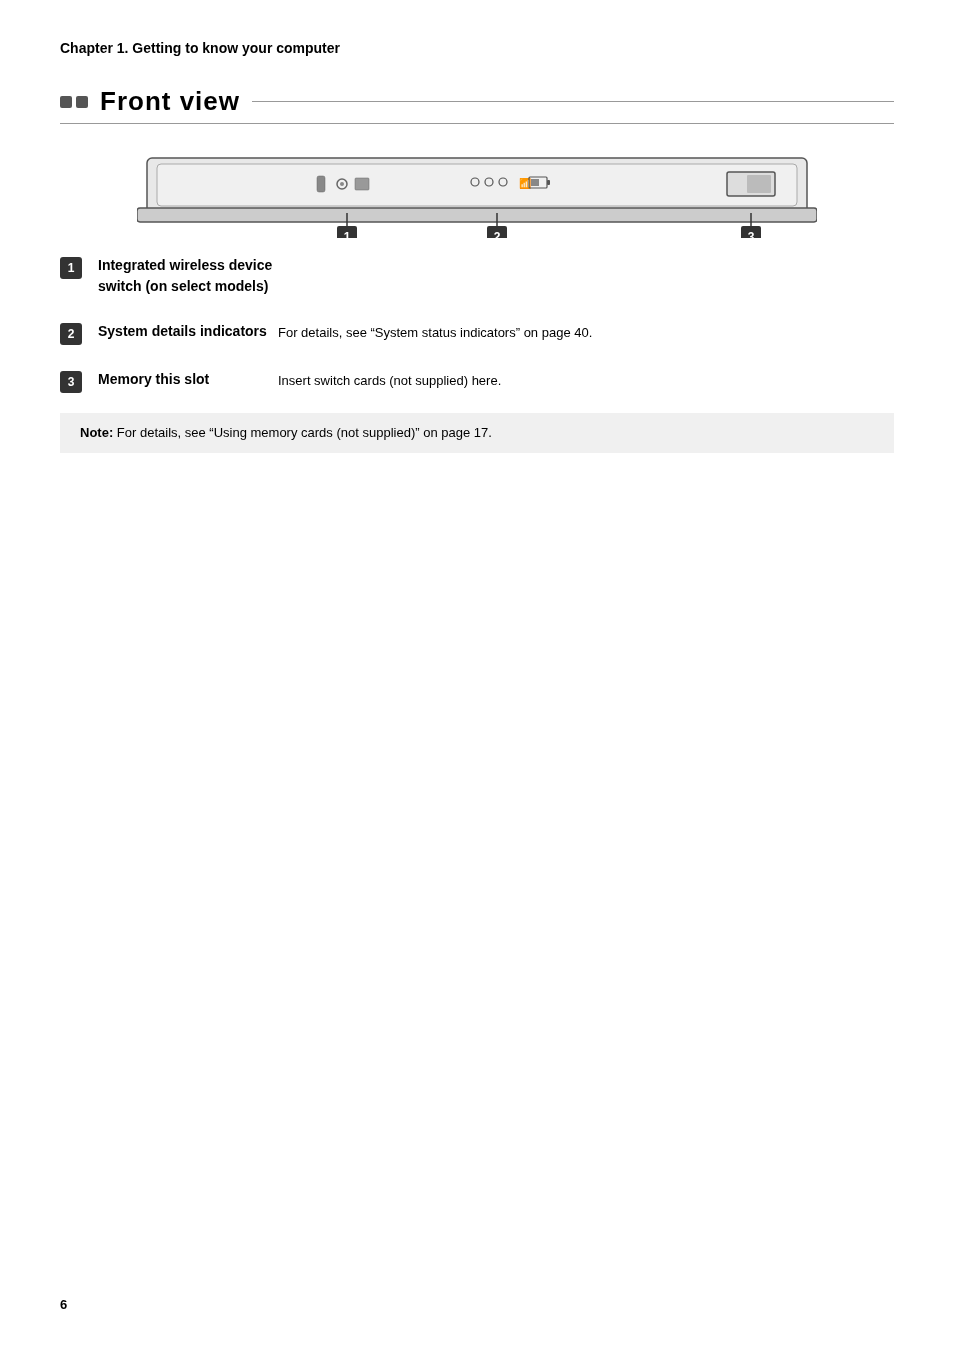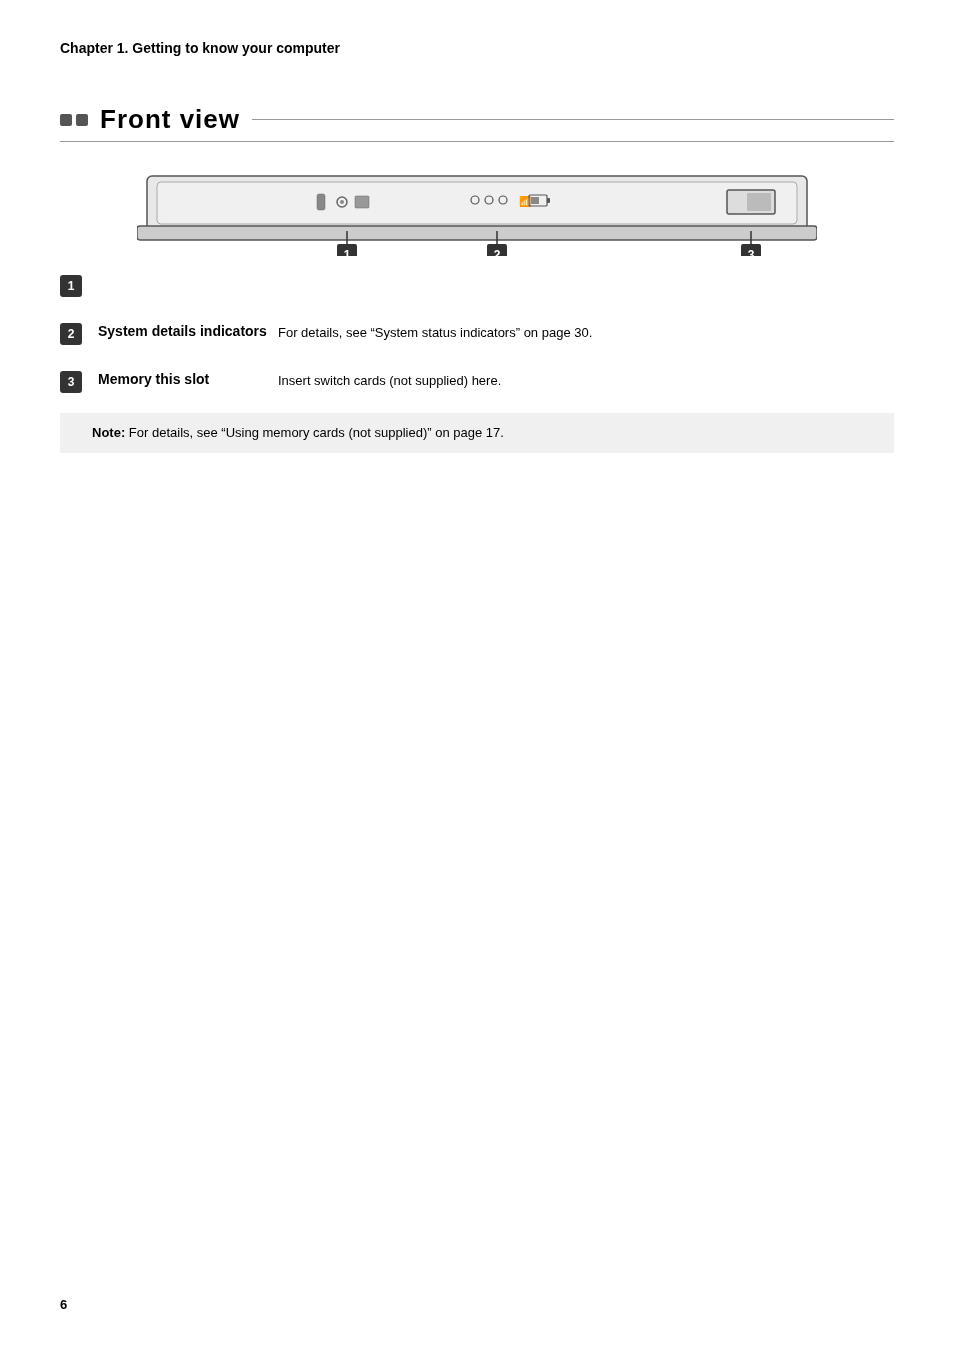--- a/index.html
+++ b/index.html
@@ -14,21 +14,21 @@
       background: #ffffff;
       font-family: Arial, Helvetica, sans-serif;
       font-size: 14px;
       color: #000000;
       padding: 40px 60px;
     }
 
     .chapter-title {
       font-size: 14px;
       font-weight: bold;
-      margin-bottom: 48px;
+      margin-bottom: 30px;
     }
 
     .section-header {
       display: flex;
       align-items: center;
       margin-bottom: 24px;
       border-bottom: 1px solid #999;
       padding-bottom: 6px;
       justify-content: center;
     }
@@ -98,21 +98,21 @@
     .feature-description {
       font-size: 13px;
       line-height: 1.6;
       flex: 1;
       padding-top: 2px;
     }
 
     .note-box {
       background: #f0f0f0;
       border: none;
-      padding: 10px 32px;
+      padding: 10px 20px;
       font-size: 13px;
       line-height: 1.5;
       margin-top: 10px;
     }
 
     .note-box .note-label {
       font-weight: bold;
     }
 
     .page-number {
@@ -187,26 +187,27 @@
 
     <rect x="604" y="78" width="20" height="20" rx="2" fill="#333"></rect>
     <text x="614" y="93" text-anchor="middle" fill="white" font-size="12" font-weight="bold">3</text>
   </svg>
 </div>
 
 <div class="feature-list">
 
   <div class="feature-row">
     <div class="feature-number">1</div>
+    <div class="feature-name">Integrated wireless device switch  (on select models)</div>
   </div>
 
   <div class="feature-row">
     <div class="feature-number">2</div>
     <div class="feature-name">System details indicators</div>
-    <div class="feature-description">For details, see “System status indicators” on page 30.</div>
+    <div class="feature-description">For details, see “System status indicators” on page 40.</div>
   </div>
 
   <div class="feature-row">
     <div class="feature-number">3</div>
     <div class="feature-name">Memory this slot</div>
     <div class="feature-description">Insert switch cards (not supplied) here.</div>
   </div>
 
 </div>
 

